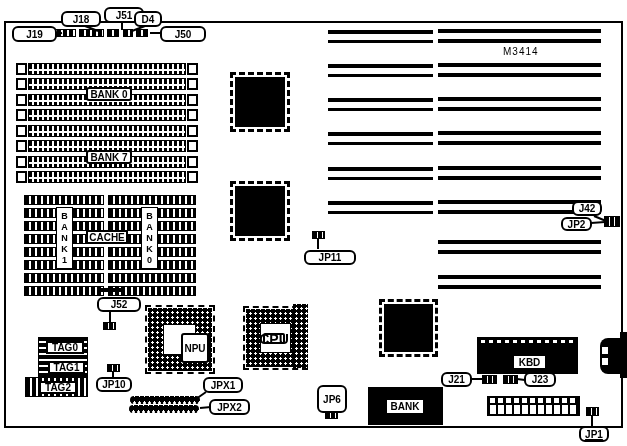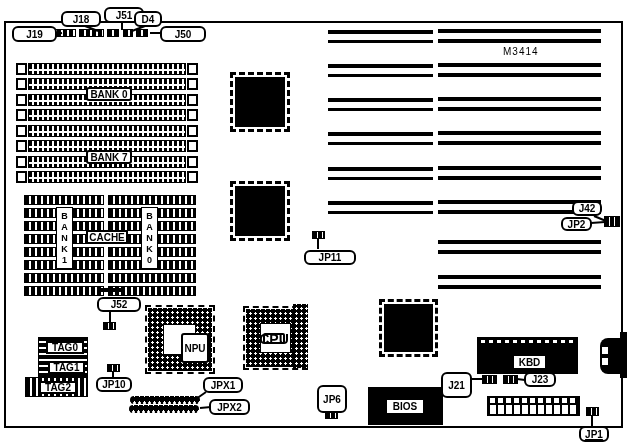--- a/index.html
+++ b/index.html
@@ -186,28 +186,28 @@
 
   <div class="abs pstrip" style="left:130px;top:396px;width:70px;height:8px;"></div>
   <div class="abs pstrip" style="left:129px;top:405px;width:70px;height:8px;"></div>
   <div class="abs co" style="left:203px;top:377px;width:40px;height:16px;">JPX1</div>
   <div class="abs co" style="left:209px;top:399px;width:41px;height:16px;">JPX2</div>
 
   <div class="abs co" style="left:317px;top:385px;width:30px;height:28px;">JP6</div>
   <div class="abs jmp" style="left:325px;top:410px;width:13px;height:9px;"></div>
 
   <div class="abs blk" style="left:368px;top:387px;width:75px;height:38px;"></div>
-  <div class="abs lb" style="left:386px;top:399px;width:38px;height:15px;">BIOS</div>
+  <div class="abs lb" style="left:386px;top:399px;width:38px;height:15px;">BANK</div>
 
   <div class="abs blk" style="left:477px;top:337px;width:101px;height:37px;"></div>
   <div class="abs" style="left:481px;top:340px;width:93px;height:3px;z-index:3;
               background:repeating-linear-gradient(90deg,#fff 0 4px,rgba(0,0,0,0) 4px 8px);"></div>
   <div class="abs lb" style="left:513px;top:355px;width:33px;height:14px;">KBD</div>
 
-  <div class="abs co" style="left:441px;top:372px;width:31px;height:26px;">J21</div>
+  <div class="abs co" style="left:441px;top:372px;width:31px;height:15px;">J21</div>
   <div class="abs jmp" style="left:482px;top:375px;width:15px;height:9px;"></div>
   <div class="abs jmp" style="left:503px;top:375px;width:15px;height:9px;"></div>
   <div class="abs co" style="left:524px;top:372px;width:32px;height:15px;text-align:right;">J23</div>
 
   <div class="abs blk" style="left:487px;top:396px;width:93px;height:20px;">
     <div style="position:absolute;left:3px;top:2px;width:87px;height:5px;
                 background:repeating-linear-gradient(90deg,#fff 0 5px,#000 5px 8px);"></div>
     <div style="position:absolute;left:3px;top:9px;width:87px;height:9px;
                 background:repeating-linear-gradient(90deg,#fff 0 6px,#000 6px 8px);"></div>
   </div>

